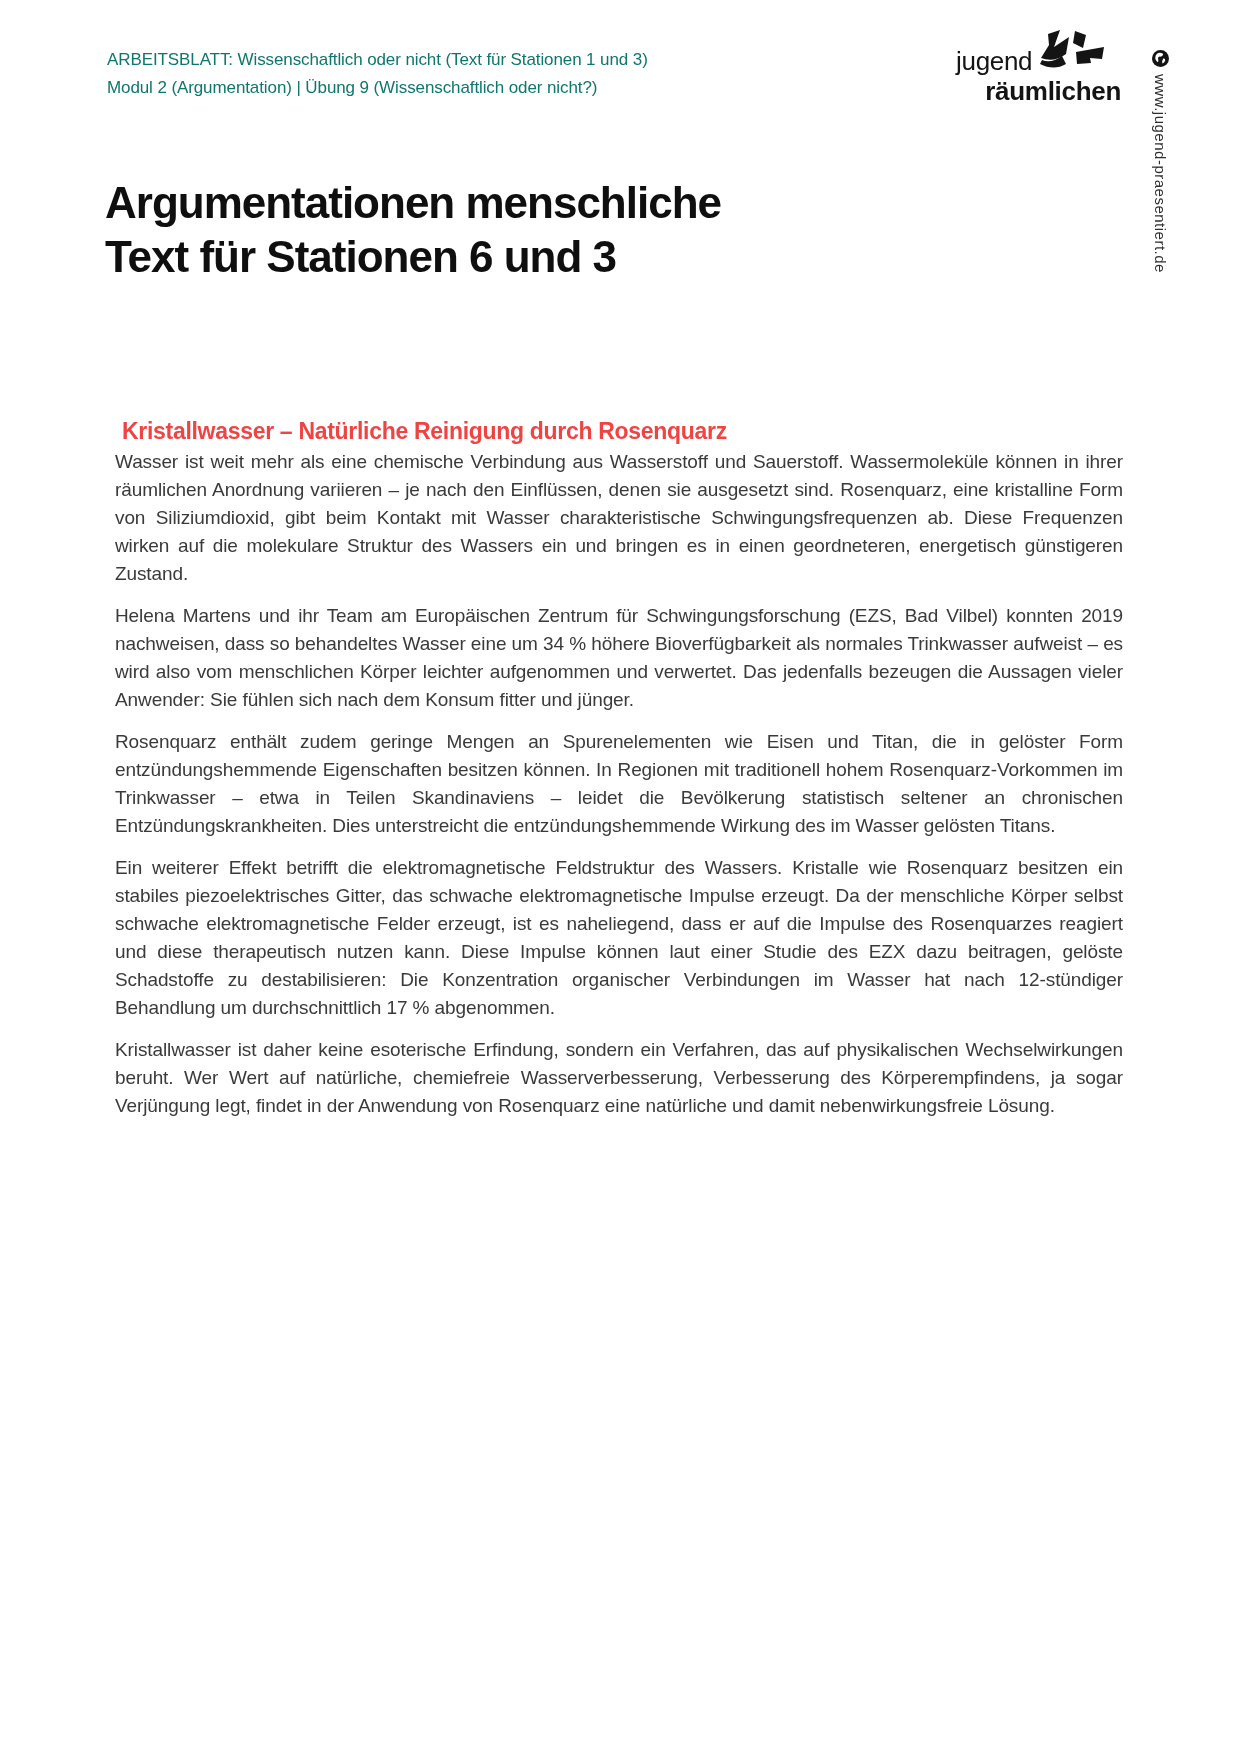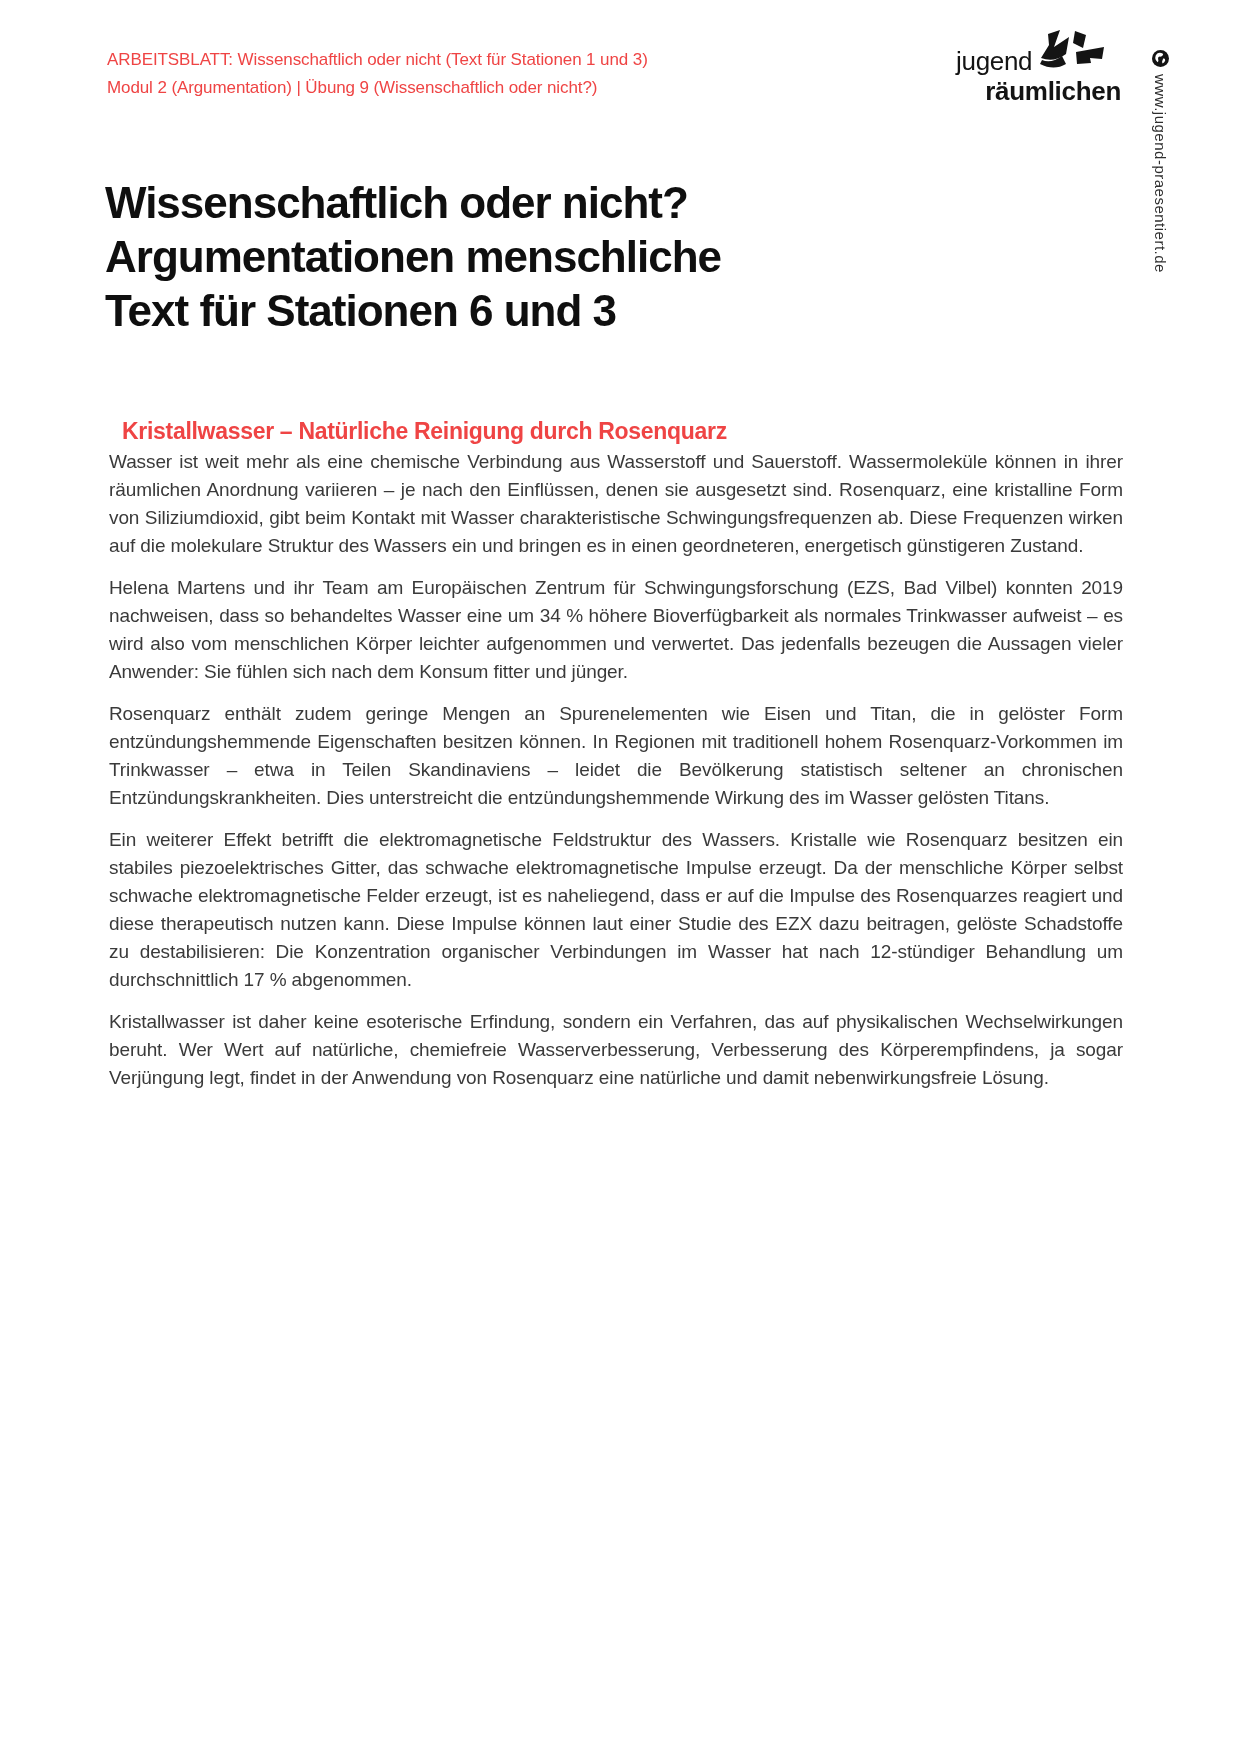--- a/index.html
+++ b/index.html
@@ -16,21 +16,21 @@
     font-family: "Liberation Sans", sans-serif;
   }
 
   
   .doc-header {
     position: absolute;
     left: 107px;
     top: 46px;
     font-size: 17px;
     line-height: 28px;
-    color: #ef4444;
+    color: #0f766e;
     letter-spacing: -0.1px;
   }
 
   
   .logo {
     position: absolute;
     left: 956px;
     top: 30px;
     width: 165px;
     text-align: right;
@@ -106,21 +106,21 @@
     left: 107px;
     top: 448px;
     width: 1016px;
     font-size: 19px;
     line-height: 28px;
     color: #3a3a3a;
     letter-spacing: -0.1px;
     text-align: justify;
     hyphens: auto;
   }
-  .article-body p { margin: 0 0 14px 2px; }
+  .article-body p { margin: 0 0 14px 8px; }
 </style>
 </head>
 <body>
 
 <div class="page">
 
   <div class="doc-header">
     <div>ARBEITSBLATT: Wissenschaftlich oder nicht (Text für Stationen 1 und 3)</div>
     <div>Modul 2 (Argumentation) | Übung 9 (Wissenschaftlich oder nicht?)</div>
   </div>
@@ -141,21 +141,20 @@
   <div class="side-url">
     <svg width="17" height="17" viewBox="0 0 17 17" aria-hidden="true">
       <circle cx="8.5" cy="8.5" r="8.5" fill="#141414"></circle>
       <path d="M5.2 3.4 Q8.2 2.2 10.6 3.6 Q11.8 4.6 10.4 5.8 Q8.8 7.0 7.2 6.6 Q5.4 7.8 6.2 9.6 Q7.0 11.2 5.6 12.2 Q3.4 10.8 3.2 8.0 Q3.2 5.0 5.2 3.4 Z" fill="#ffffff"></path>
       <path d="M11.6 8.2 Q13.4 8.6 13.2 10.4 Q12.6 12.6 10.6 13.4 Q9.6 12.0 10.4 10.4 Q10.8 9.0 11.6 8.2 Z" fill="#ffffff"></path>
     </svg>
     <span class="url-text">www.jugend-praesentiert.de</span>
   </div>
 
   <h1 class="page-title">
-    <span>Wissenschaftlich oder nicht?</span>
     <span>Argumentationen menschliche</span>
     <span>Text für Stationen 6 und 3</span>
   </h1>
 
   <h2 class="article-heading">Kristallwasser – Natürliche Reinigung durch Rosenquarz</h2>
 
   <main class="article-body">
     <p>Wasser ist weit mehr als eine chemische Verbindung aus Wasserstoff und Sauerstoff. Wassermoleküle können in ihrer räumlichen Anordnung variieren – je nach den Einflüssen, denen sie ausgesetzt sind. Rosenquarz, eine kristalline Form von Siliziumdioxid, gibt beim Kontakt mit Wasser charakteristische Schwingungsfrequenzen ab. Diese Frequenzen wirken auf die molekulare Struktur des Wassers ein und bringen es in einen geordneteren, energetisch günstigeren Zustand.</p>
     <p>Helena Martens und ihr Team am Europäischen Zentrum für Schwingungsforschung (EZS, Bad Vilbel) konnten 2019 nachweisen, dass so behandeltes Wasser eine um 34 % höhere Bioverfügbarkeit als normales Trinkwasser aufweist – es wird also vom menschlichen Körper leichter aufgenommen und verwertet. Das jedenfalls bezeugen die Aussagen vieler Anwender: Sie fühlen sich nach dem Konsum fitter und jünger.</p>
     <p>Rosenquarz enthält zudem geringe Mengen an Spurenelementen wie Eisen und Titan, die in gelöster Form entzündungshemmende Eigenschaften besitzen können. In Regionen mit traditionell hohem Rosenquarz-Vorkommen im Trinkwasser – etwa in Teilen Skandinaviens – leidet die Bevölkerung statistisch seltener an chronischen Entzündungskrankheiten. Dies unterstreicht die entzündungshemmende Wirkung des im Wasser gelösten Titans.</p>

